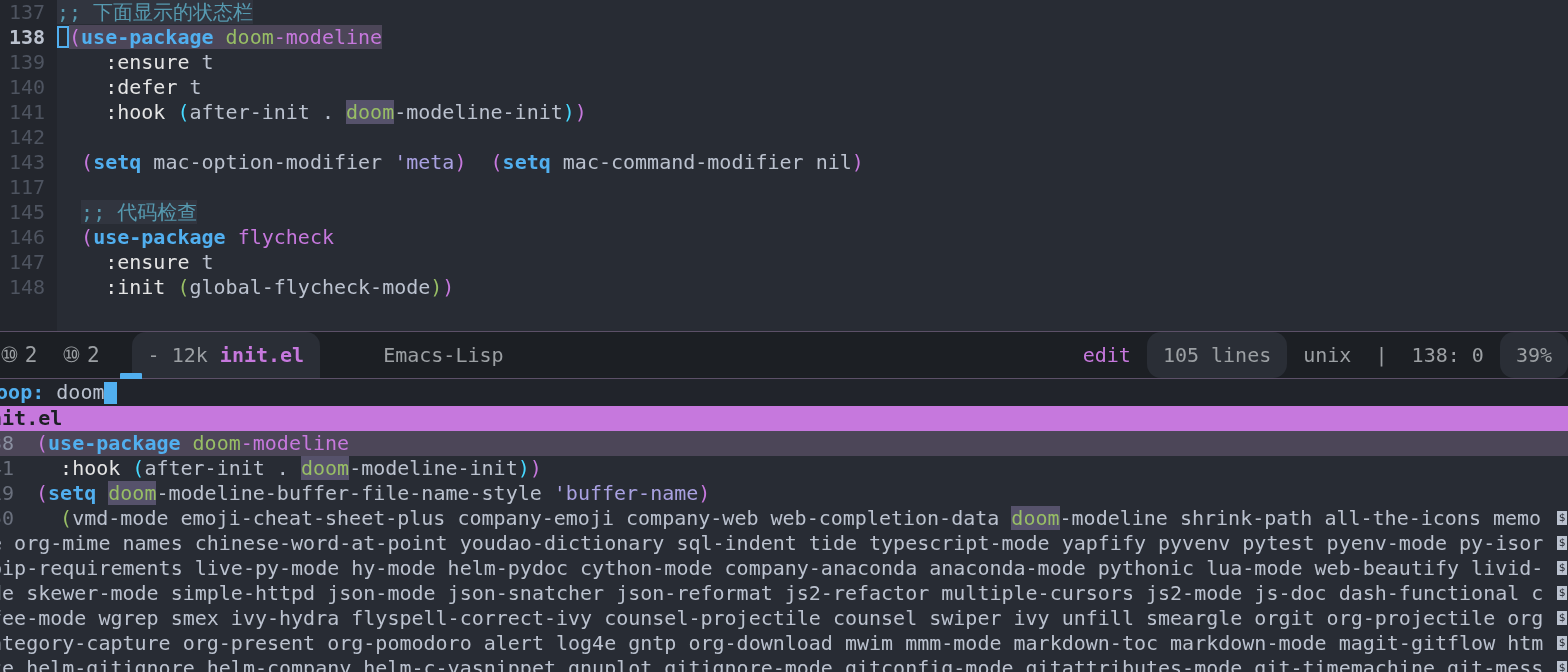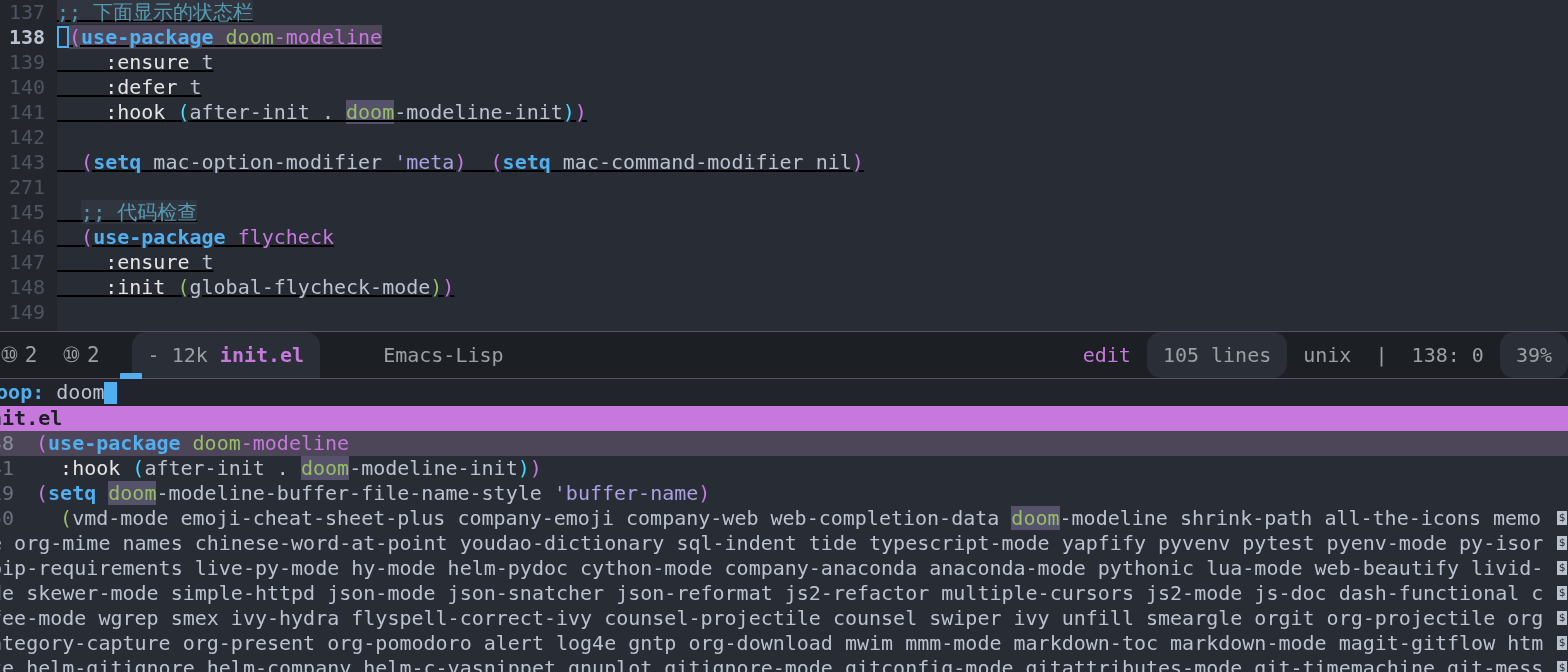--- a/index.html
+++ b/index.html
@@ -25,21 +25,20 @@
   }
 
   
   .buffer {
     position: absolute;
     left: 0; top: 0;
     width: 1568px;
     height: 331px;
     background: #282c34;
     overflow: hidden;
-    text-decoration: underline;
   }
   .gutter-bg {
     position: absolute;
     left: 0; top: 0;
     width: 57px;
     height: 331px;
     background: #23262d;
   }
   .code-line {
     position: relative;
@@ -234,31 +233,30 @@
     <div class="code-line"><span class="ln">139</span><span class="plain">    </span><span class="kwarg">:ensure</span><span class="plain"> t</span></div>
 
     <div class="code-line"><span class="ln">140</span><span class="plain">    </span><span class="kwarg">:defer</span><span class="plain"> t</span></div>
 
     <div class="code-line"><span class="ln">141</span><span class="plain">    </span><span class="kwarg">:hook</span><span class="plain"> </span><span class="paren2">(</span><span class="plain">after-init . </span><span class="green match">doom</span><span class="plain">-modeline-init</span><span class="paren2">)</span><span class="paren">)</span></div>
 
     <div class="code-line"><span class="ln">142</span></div>
 
     <div class="code-line"><span class="ln">143</span><span class="plain">  </span><span class="paren">(</span><span class="kw">setq</span><span class="plain"> mac-option-modifier </span><span class="const">'meta</span><span class="paren">)</span><span class="plain">  </span><span class="paren">(</span><span class="kw">setq</span><span class="plain"> mac-command-modifier nil</span><span class="paren">)</span></div>
 
-    <div class="code-line"><span class="ln">271</span></div>
+    <div class="code-line"><span class="ln">117</span></div>
 
     <div class="code-line"><span class="ln">145</span><span class="plain">  </span><span class="cmt cmt-hl">;; 代码检查</span></div>
 
     <div class="code-line"><span class="ln">146</span><span class="plain">  </span><span class="paren">(</span><span class="kw">use-package</span><span class="plain"> </span><span class="sym">flycheck</span></div>
 
     <div class="code-line"><span class="ln">147</span><span class="plain">    </span><span class="kwarg">:ensure</span><span class="plain"> t</span></div>
 
     <div class="code-line"><span class="ln">148</span><span class="plain">    </span><span class="kwarg">:init</span><span class="plain"> </span><span class="paren3">(</span><span class="plain">global-flycheck-mode</span><span class="paren3">)</span><span class="paren">)</span></div>
 
-    <div class="code-line"><span class="ln">149</span></div>
   </div>
 
   <div class="modeline">
     <div class="ml-left">
       <span class="ml-badges">⑩2 ⑩2</span>
       <span class="ml-seg raised"><span class="ml-size">-</span><span class="ml-size"> </span><span class="ml-size">12k</span><span class="ml-size"> </span><span class="ml-file">init.el</span></span>
       <span class="ml-seg"><span class="ml-major">Emacs-Lisp</span></span>
     </div>
     <div class="ml-right">
       <span class="ml-seg"><span class="ml-edit">edit</span></span>

